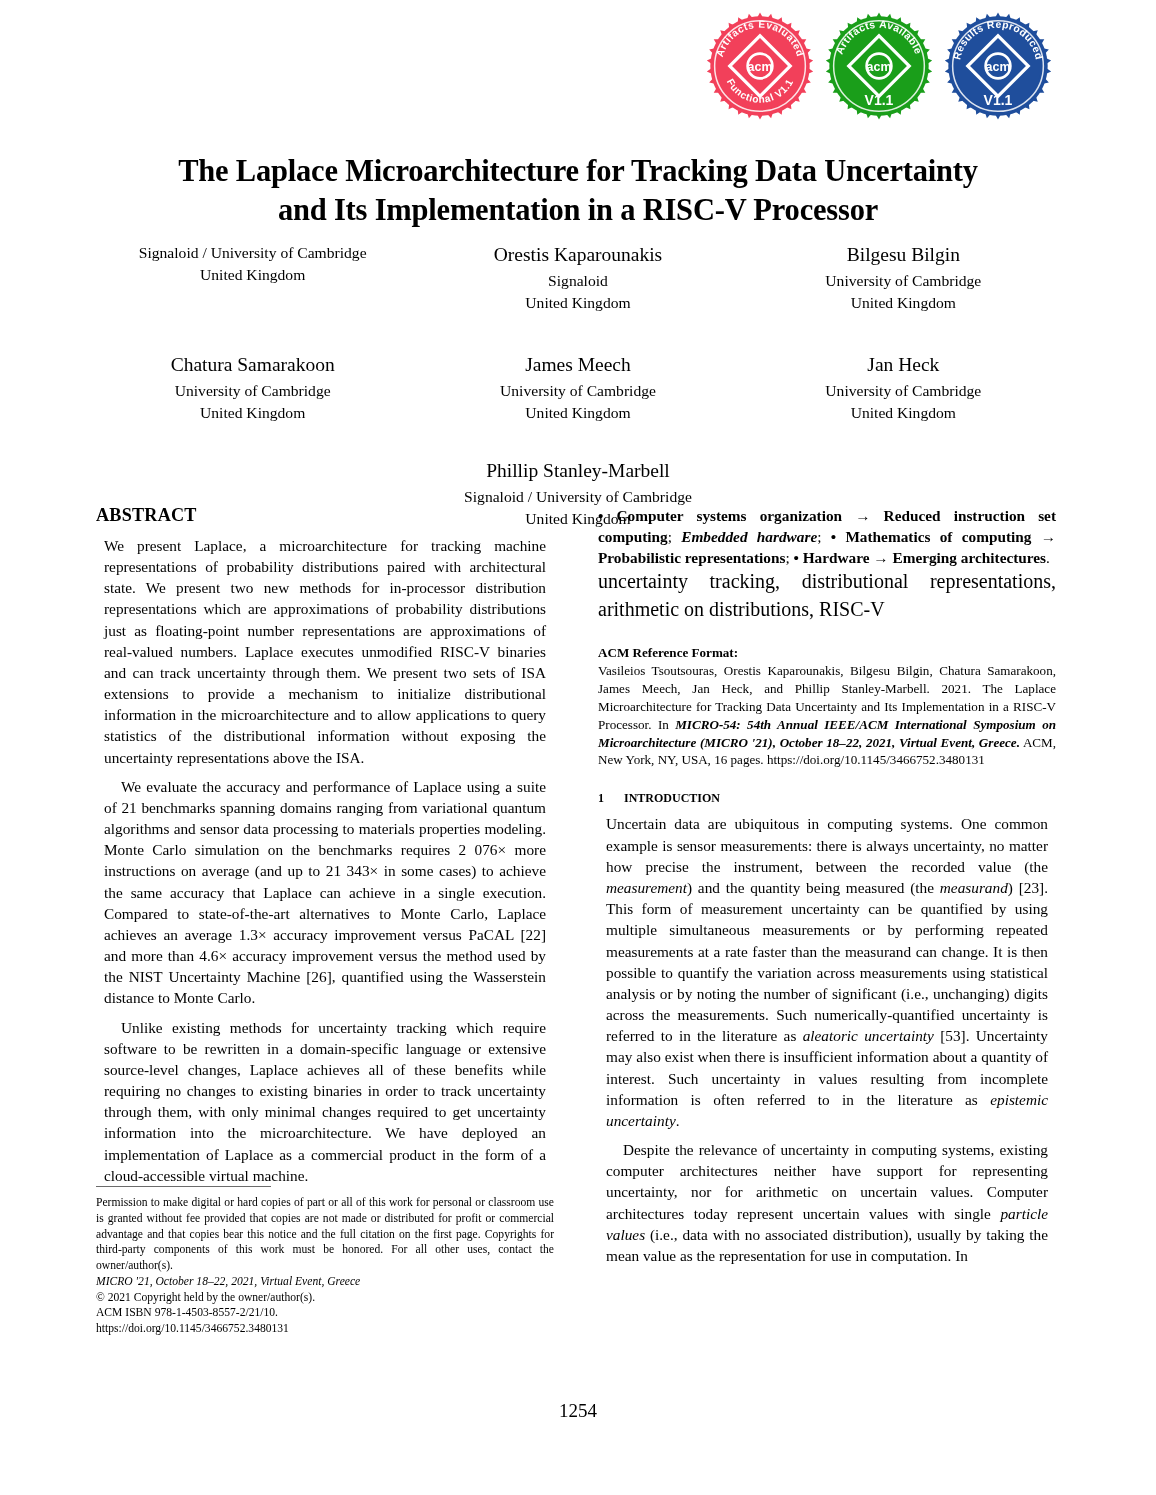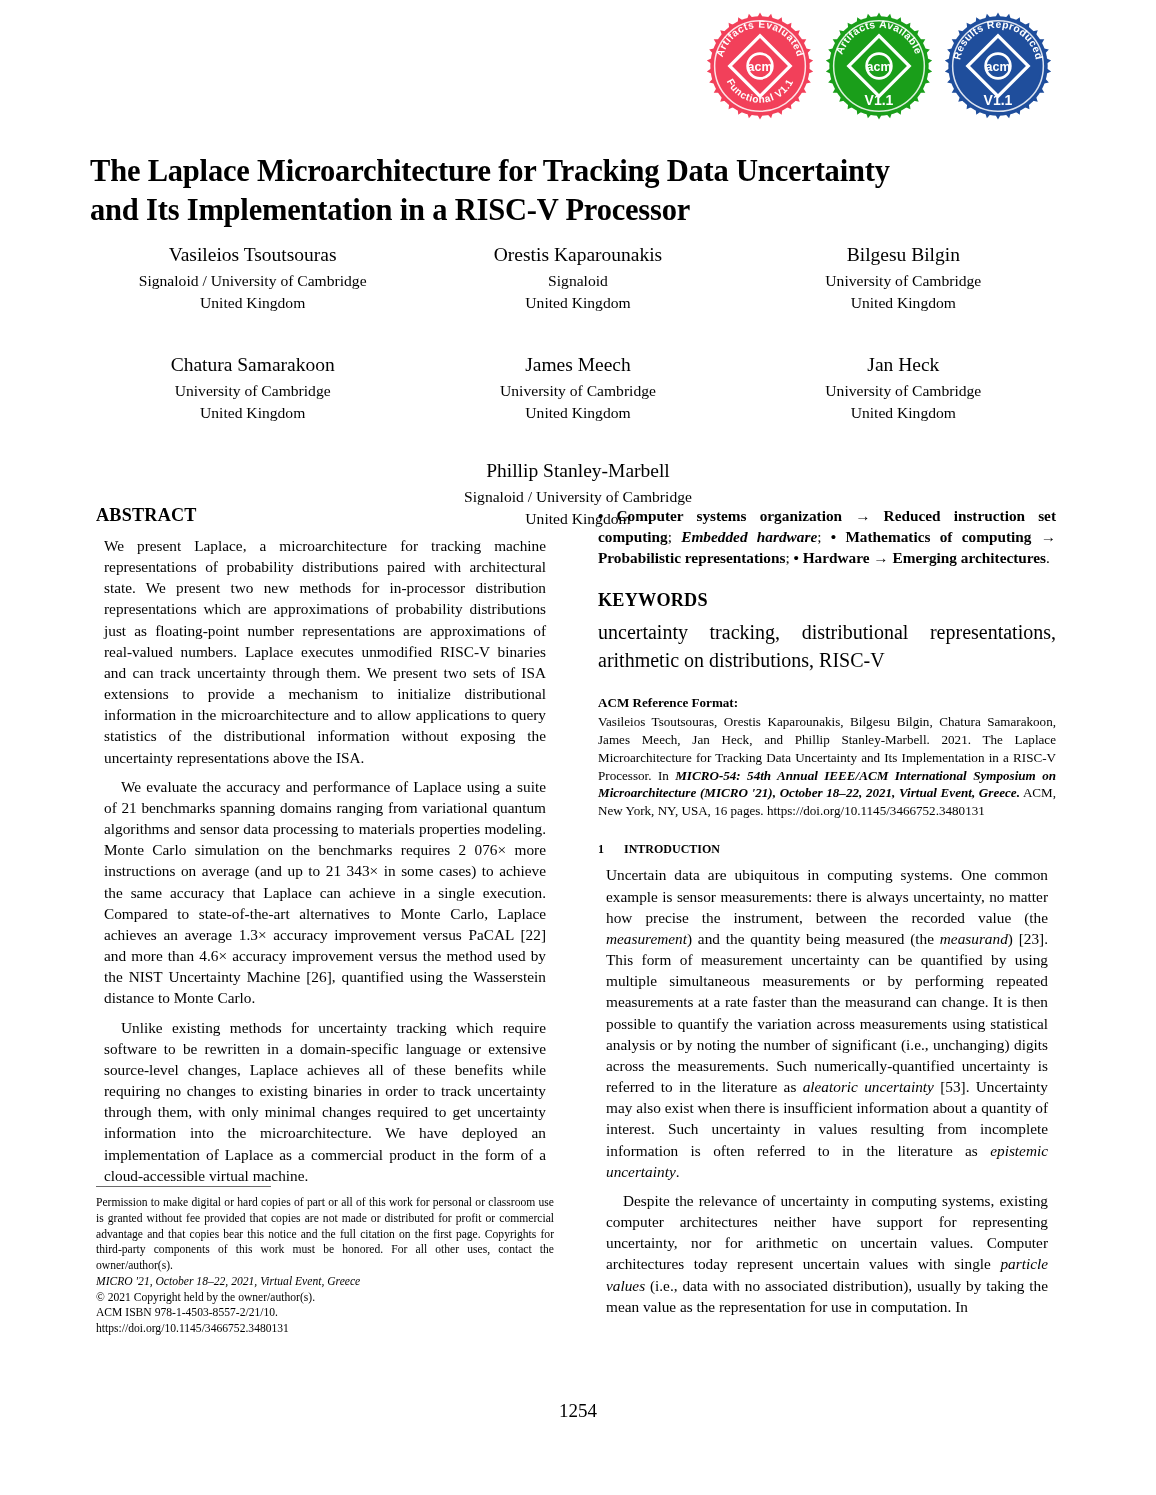--- a/index.html
+++ b/index.html
@@ -40,20 +40,21 @@
     position: relative;
   }
   .badge svg { display: block; width: 108px; height: 108px; }
 
   
   .title {
     position: absolute;
     top: 152px;
     left: 90px;
     width: 976px;
+    text-align: center;
     font-weight: bold;
     font-size: 30.5px;
     line-height: 1.28;
     letter-spacing: -0.2px;
   }
 
   
   .authors {
     position: absolute;
     top: 242px;
@@ -263,21 +264,20 @@
   </div>
 
   <div class="title">
     <div>The Laplace Microarchitecture for Tracking Data Uncertainty</div>
     <div>and Its Implementation in a RISC-V Processor</div>
   </div>
 
   <div class="authors">
     <div class="author-row">
       <div class="author">
-        <div class="author-name">Vasileios Tsoutsouras</div>
         <div class="author-aff">Signaloid / University of Cambridge</div>
         <div class="author-country">United Kingdom</div>
       </div>
       <div class="author">
         <div class="author-name">Orestis Kaparounakis</div>
         <div class="author-aff">Signaloid</div>
         <div class="author-country">United Kingdom</div>
       </div>
       <div class="author">
         <div class="author-name">Bilgesu Bilgin</div>
@@ -316,21 +316,20 @@
   <div class="col col-left">
     <h2 class="sec">ABSTRACT</h2>
     <p class="body">We present Laplace, a microarchitecture for tracking machine representations of probability distributions paired with architectural state. We present two new methods for in-processor distribution representations which are approximations of probability distributions just as floating-point number representations are approximations of real-valued numbers. Laplace executes unmodified RISC-V binaries and can track uncertainty through them. We present two sets of ISA extensions to provide a mechanism to initialize distributional information in the microarchitecture and to allow applications to query statistics of the distributional information without exposing the uncertainty representations above the ISA.</p>
     <p class="body">We evaluate the accuracy and performance of Laplace using a suite of 21 benchmarks spanning domains ranging from variational quantum algorithms and sensor data processing to materials properties modeling. Monte Carlo simulation on the benchmarks requires 2 076× more instructions on average (and up to 21 343× in some cases) to achieve the same accuracy that Laplace can achieve in a single execution. Compared to state-of-the-art alternatives to Monte Carlo, Laplace achieves an average 1.3× accuracy improvement versus PaCAL [22] and more than 4.6× accuracy improvement versus the method used by the NIST Uncertainty Machine [26], quantified using the Wasserstein distance to Monte Carlo.</p>
     <p class="body">Unlike existing methods for uncertainty tracking which require software to be rewritten in a domain-specific language or extensive source-level changes, Laplace achieves all of these benefits while requiring no changes to existing binaries in order to track uncertainty through them, with only minimal changes required to get uncertainty information into the microarchitecture. We have deployed an implementation of Laplace as a commercial product in the form of a cloud-accessible virtual machine.</p>
   </div>
 
   <div class="col col-right">
     <p class="ccs"><span>• Computer systems organization → Reduced instruction set computing</span><span class="nb">; </span><em>Embedded hardware</em><span class="nb">; </span><span>• Mathematics of computing → Probabilistic representations</span><span class="nb">; </span><span>• Hardware → Emerging architectures</span><span class="nb">.</span></p>
 
-    <h2 class="sec spaced">KEYWORDS</h2>
     <p class="kw">uncertainty tracking, distributional representations, arithmetic on distributions, RISC-V</p>
 
     <div class="refblock">
       <span class="rf-title">ACM Reference Format:</span>
       <span>Vasileios Tsoutsouras, Orestis Kaparounakis, Bilgesu Bilgin, Chatura Samarakoon, James Meech, Jan Heck, and Phillip Stanley-Marbell. 2021. The Laplace Microarchitecture for Tracking Data Uncertainty and Its Implementation in a RISC-V Processor. In </span><em>MICRO-54: 54th Annual IEEE/ACM International Symposium on Microarchitecture (MICRO '21), October 18–22, 2021, Virtual Event, Greece.</em><span> ACM, New York, NY, USA, 16 pages. https://doi.org/10.1145/3466752.3480131</span>
     </div>
 
     <h2 class="numsec"><span class="num">1</span><span>INTRODUCTION</span></h2>
 
     <p class="body"><span>Uncertain data are ubiquitous in computing systems. One common example is sensor measurements: there is always uncertainty, no matter how precise the instrument, between the recorded value (the </span><em>measurement</em><span>) and the quantity being measured (the </span><em>measurand</em><span>) [23]. This form of measurement uncertainty can be quantified by using multiple simultaneous measurements or by performing repeated measurements at a rate faster than the measurand can change. It is then possible to quantify the variation across measurements using statistical analysis or by noting the number of significant (i.e., unchanging) digits across the measurements. Such numerically-quantified uncertainty is referred to in the literature as </span><em>aleatoric uncertainty</em><span> [53]. Uncertainty may also exist when there is insufficient information about a quantity of interest. Such uncertainty in values resulting from incomplete information is often referred to in the literature as </span><em>epistemic uncertainty</em><span>.</span></p>

